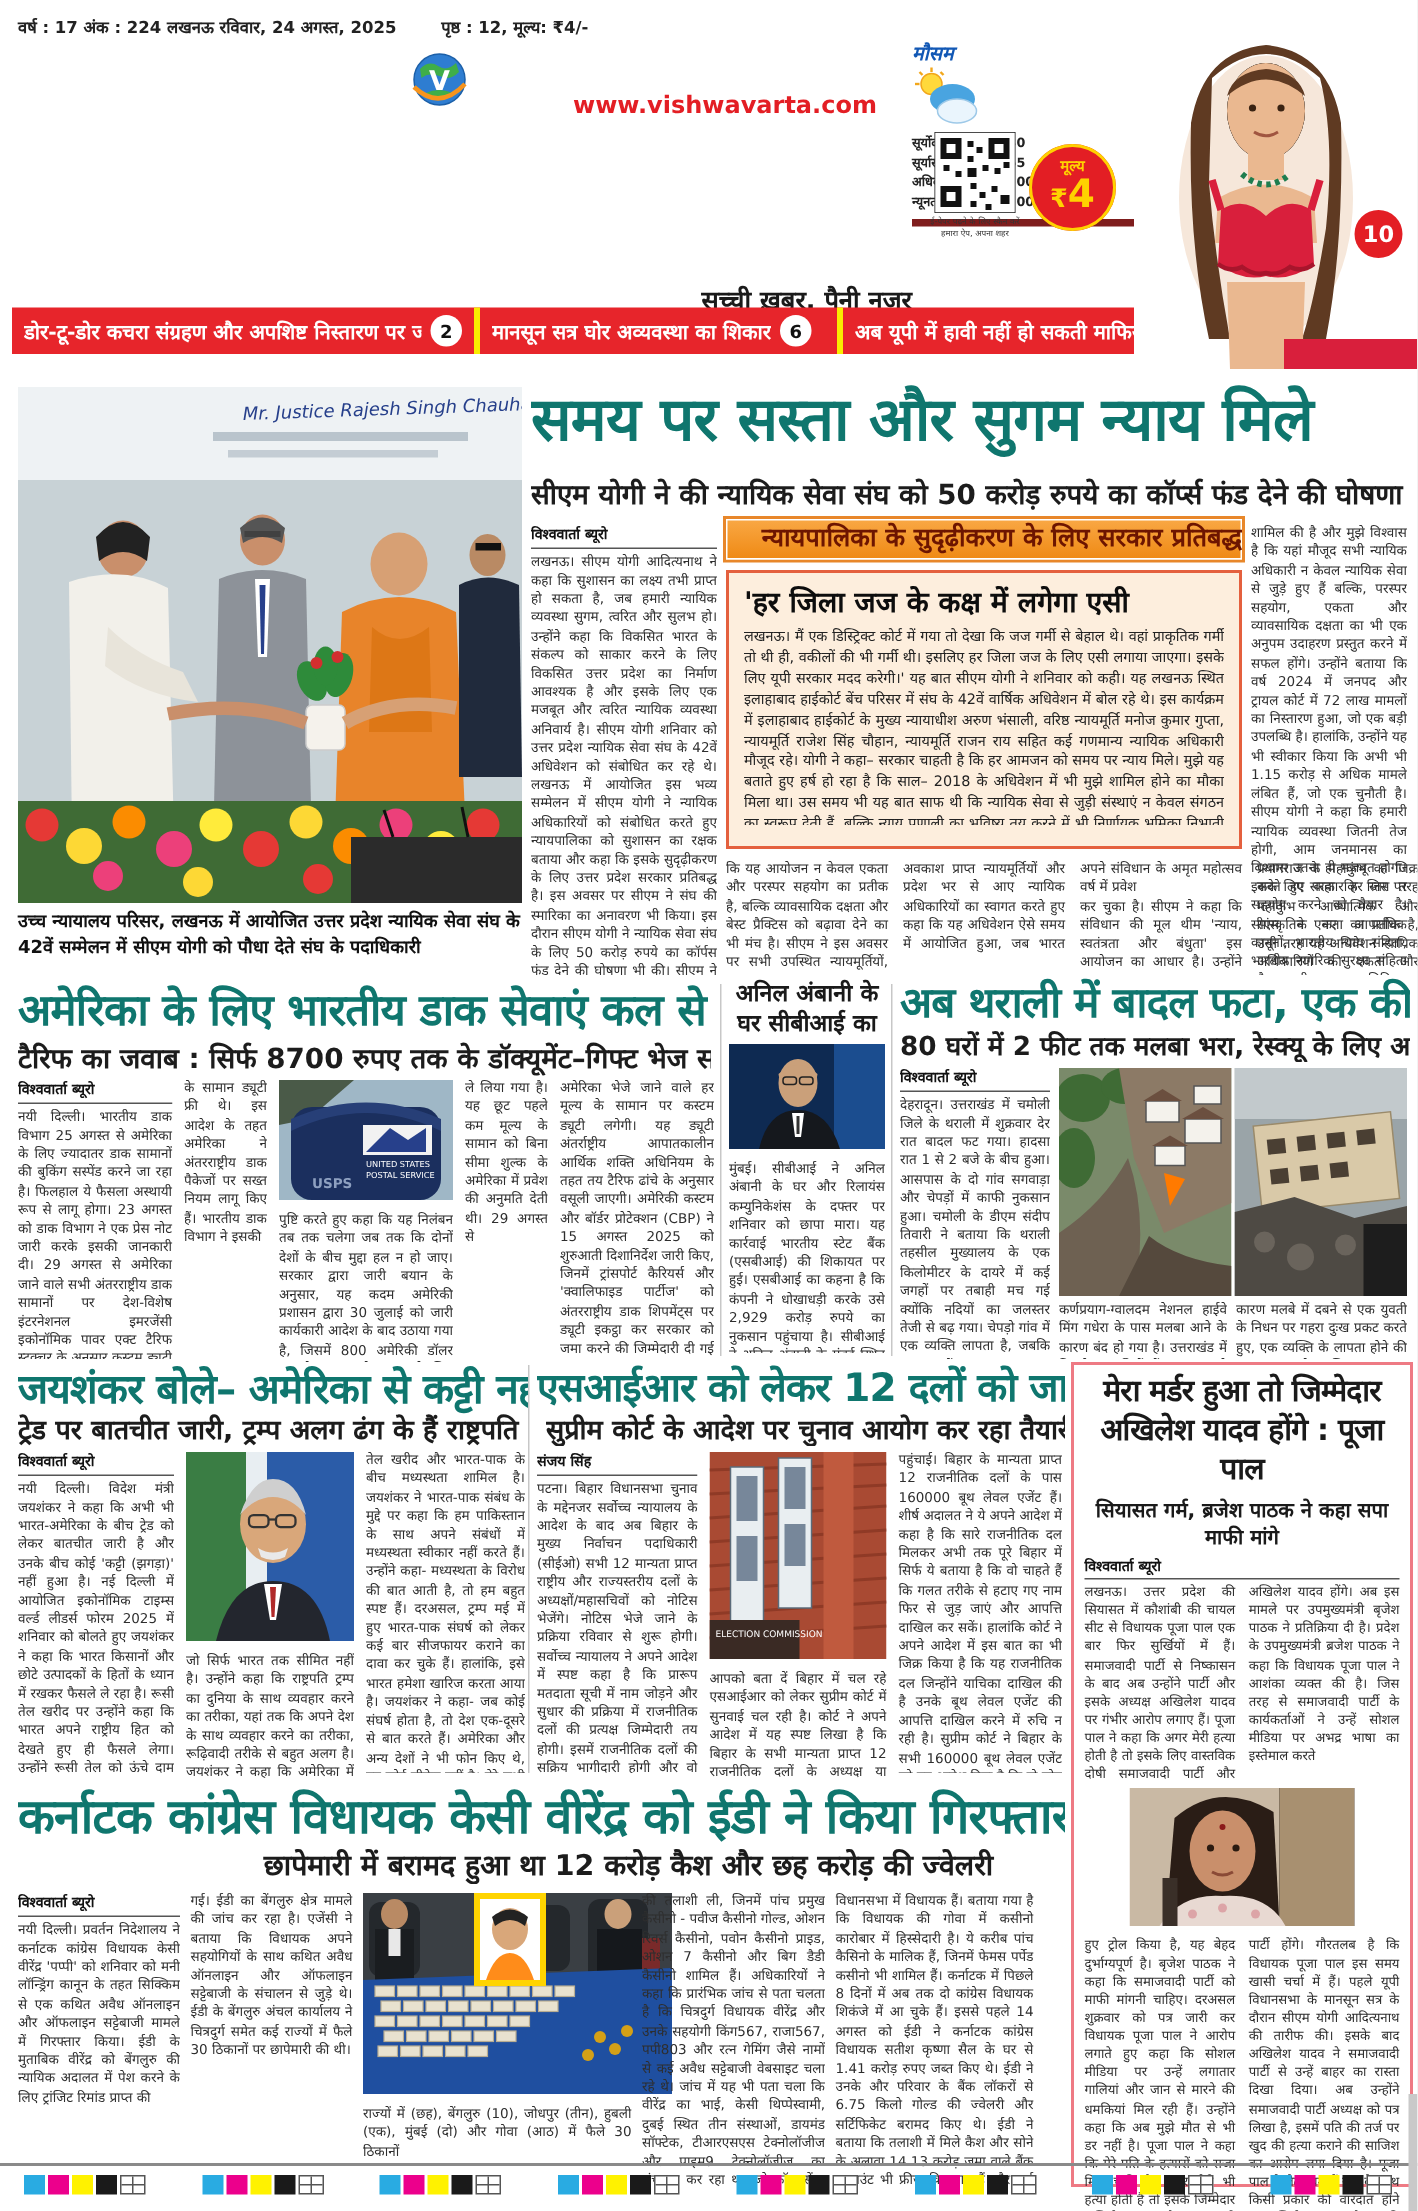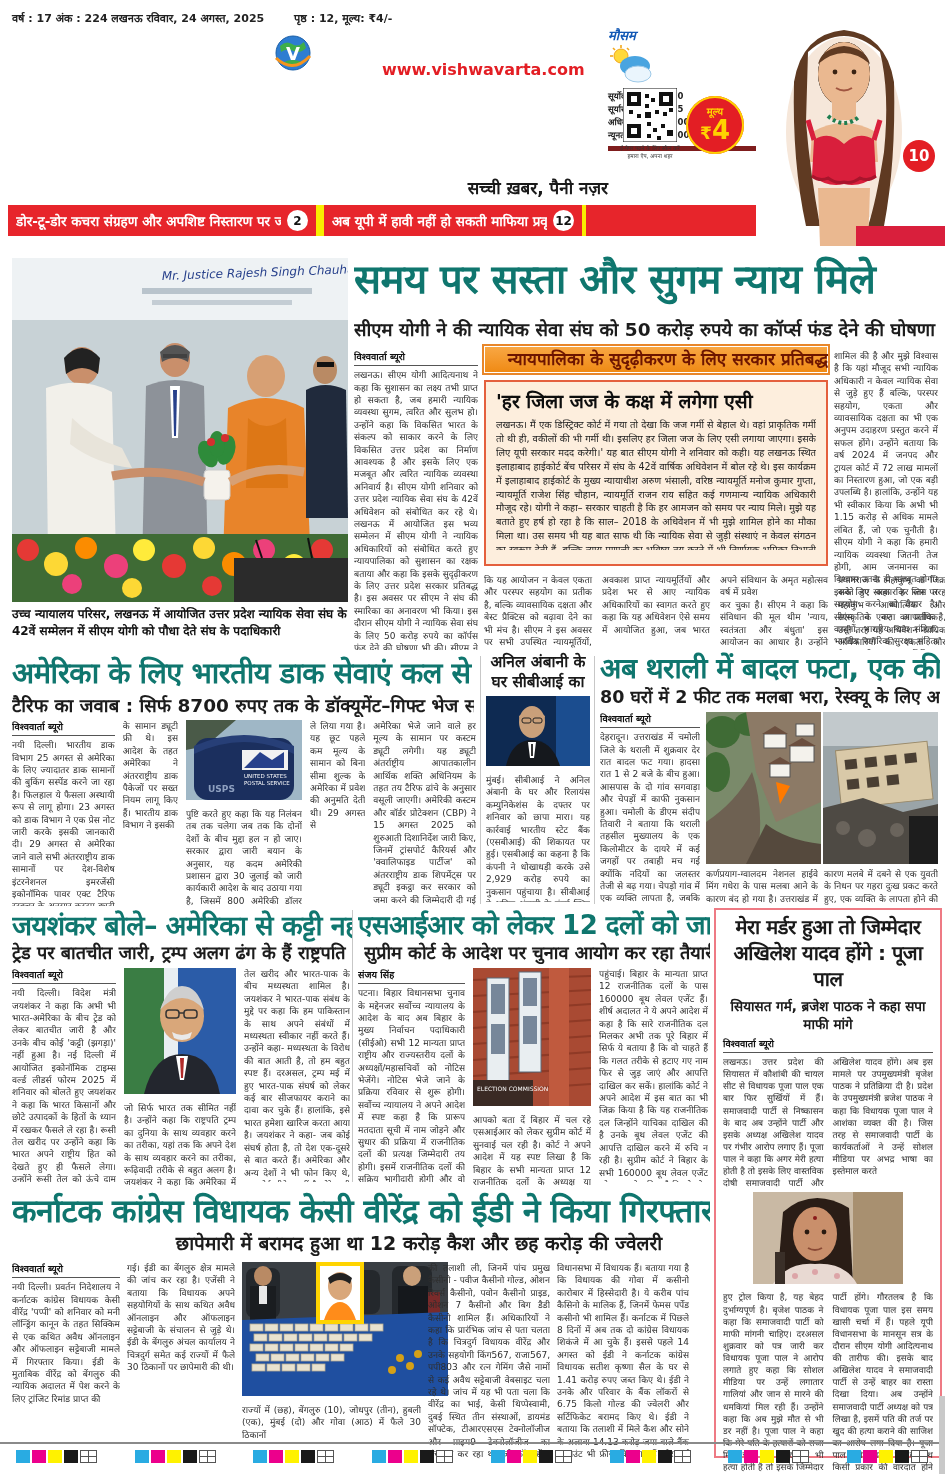--- a/index.html
+++ b/index.html
@@ -14,21 +14,21 @@
           padding-bottom:2px;margin-bottom:3px;color:#111;}
   .vrule{position:absolute;width:1px;background:#c7c7c7;}
   .caption{font-weight:700;font-size:12px;line-height:1.4;color:#111;}
   
   #topbar{left:12px;top:10px;width:920px;font-size:11px;font-weight:700;color:#222;}
   #topbar .t2{margin-left:26px;}
   
   #logo-text{left:8px;top:46px;width:600px;font-size:100px;line-height:1.3;font-weight:700;
              color:#0b0b0b;letter-spacing:-3px;white-space:nowrap;overflow:hidden;height:150px;}
   #site-url{left:382px;top:60px;color:#e31e24;font-weight:700;font-size:16px;}
-  #tagline{left:330px;top:176px;width:278px;text-align:right;font-size:17px;font-weight:700;}
+  #tagline{left:330px;top:188px;width:278px;text-align:right;font-size:17px;font-weight:700;}
   #weather{left:608px;top:26px;width:162px;}
   #weather .wtitle{color:#1258b5;font-weight:700;font-style:italic;font-size:13px;}
   #weather .wbody{display:flex;gap:4px;border-bottom:5px solid #7f1d1d;padding-bottom:4px;flex-direction:column;}
   #weather .wrows{flex:1;}
   .wrow{display:flex;font-size:8.5px;font-weight:700;line-height:13px;color:#222;}
   .wrow .wl{width:48px;}
   .wrow .wv::before{content:":  ";}
   #qr-block{left:610px;top:88px;width:80px;text-align:center;}
   #qr-caption{font-size:5.5px;line-height:1.5;color:#333;white-space:pre-line;margin-top:2px;}
   #edition{left:608px;top:170px;font-size:13px;font-weight:700;margin-top:43px;}
@@ -230,20 +230,24 @@
     </svg>
     <div id="promo-page">10</div>
   </div>
 
   <div class="abs" id="ribbon">
     <div class="rib-item" style="width:292px">
       <span class="rib-text">डोर-टू-डोर कचरा संग्रहण और अपशिष्ट निस्तारण पर जोर</span>
       <span class="rib-page">2</span>
     </div>
     <div class="rib-sep"></div>
+    <div class="rib-item" style="width:222px">
+      <span class="rib-text">मानसून सत्र घोर अव्यवस्था का शिकार</span>
+      <span class="rib-page">6</span>
+    </div>
     <div class="rib-sep"></div>
     <div class="rib-item" style="width:242px">
       <span class="rib-text">अब यूपी में हावी नहीं हो सकती माफिया प्रवृत्ति</span>
       <span class="rib-page">12</span>
     </div>
     <div class="rib-sep"></div>
   </div>
 
   <svg class="abs" style="left:12px;top:258px" width="336" height="344" viewBox="0 0 336 344">
     <rect width="336" height="344" fill="#c8d2d6"></rect>

